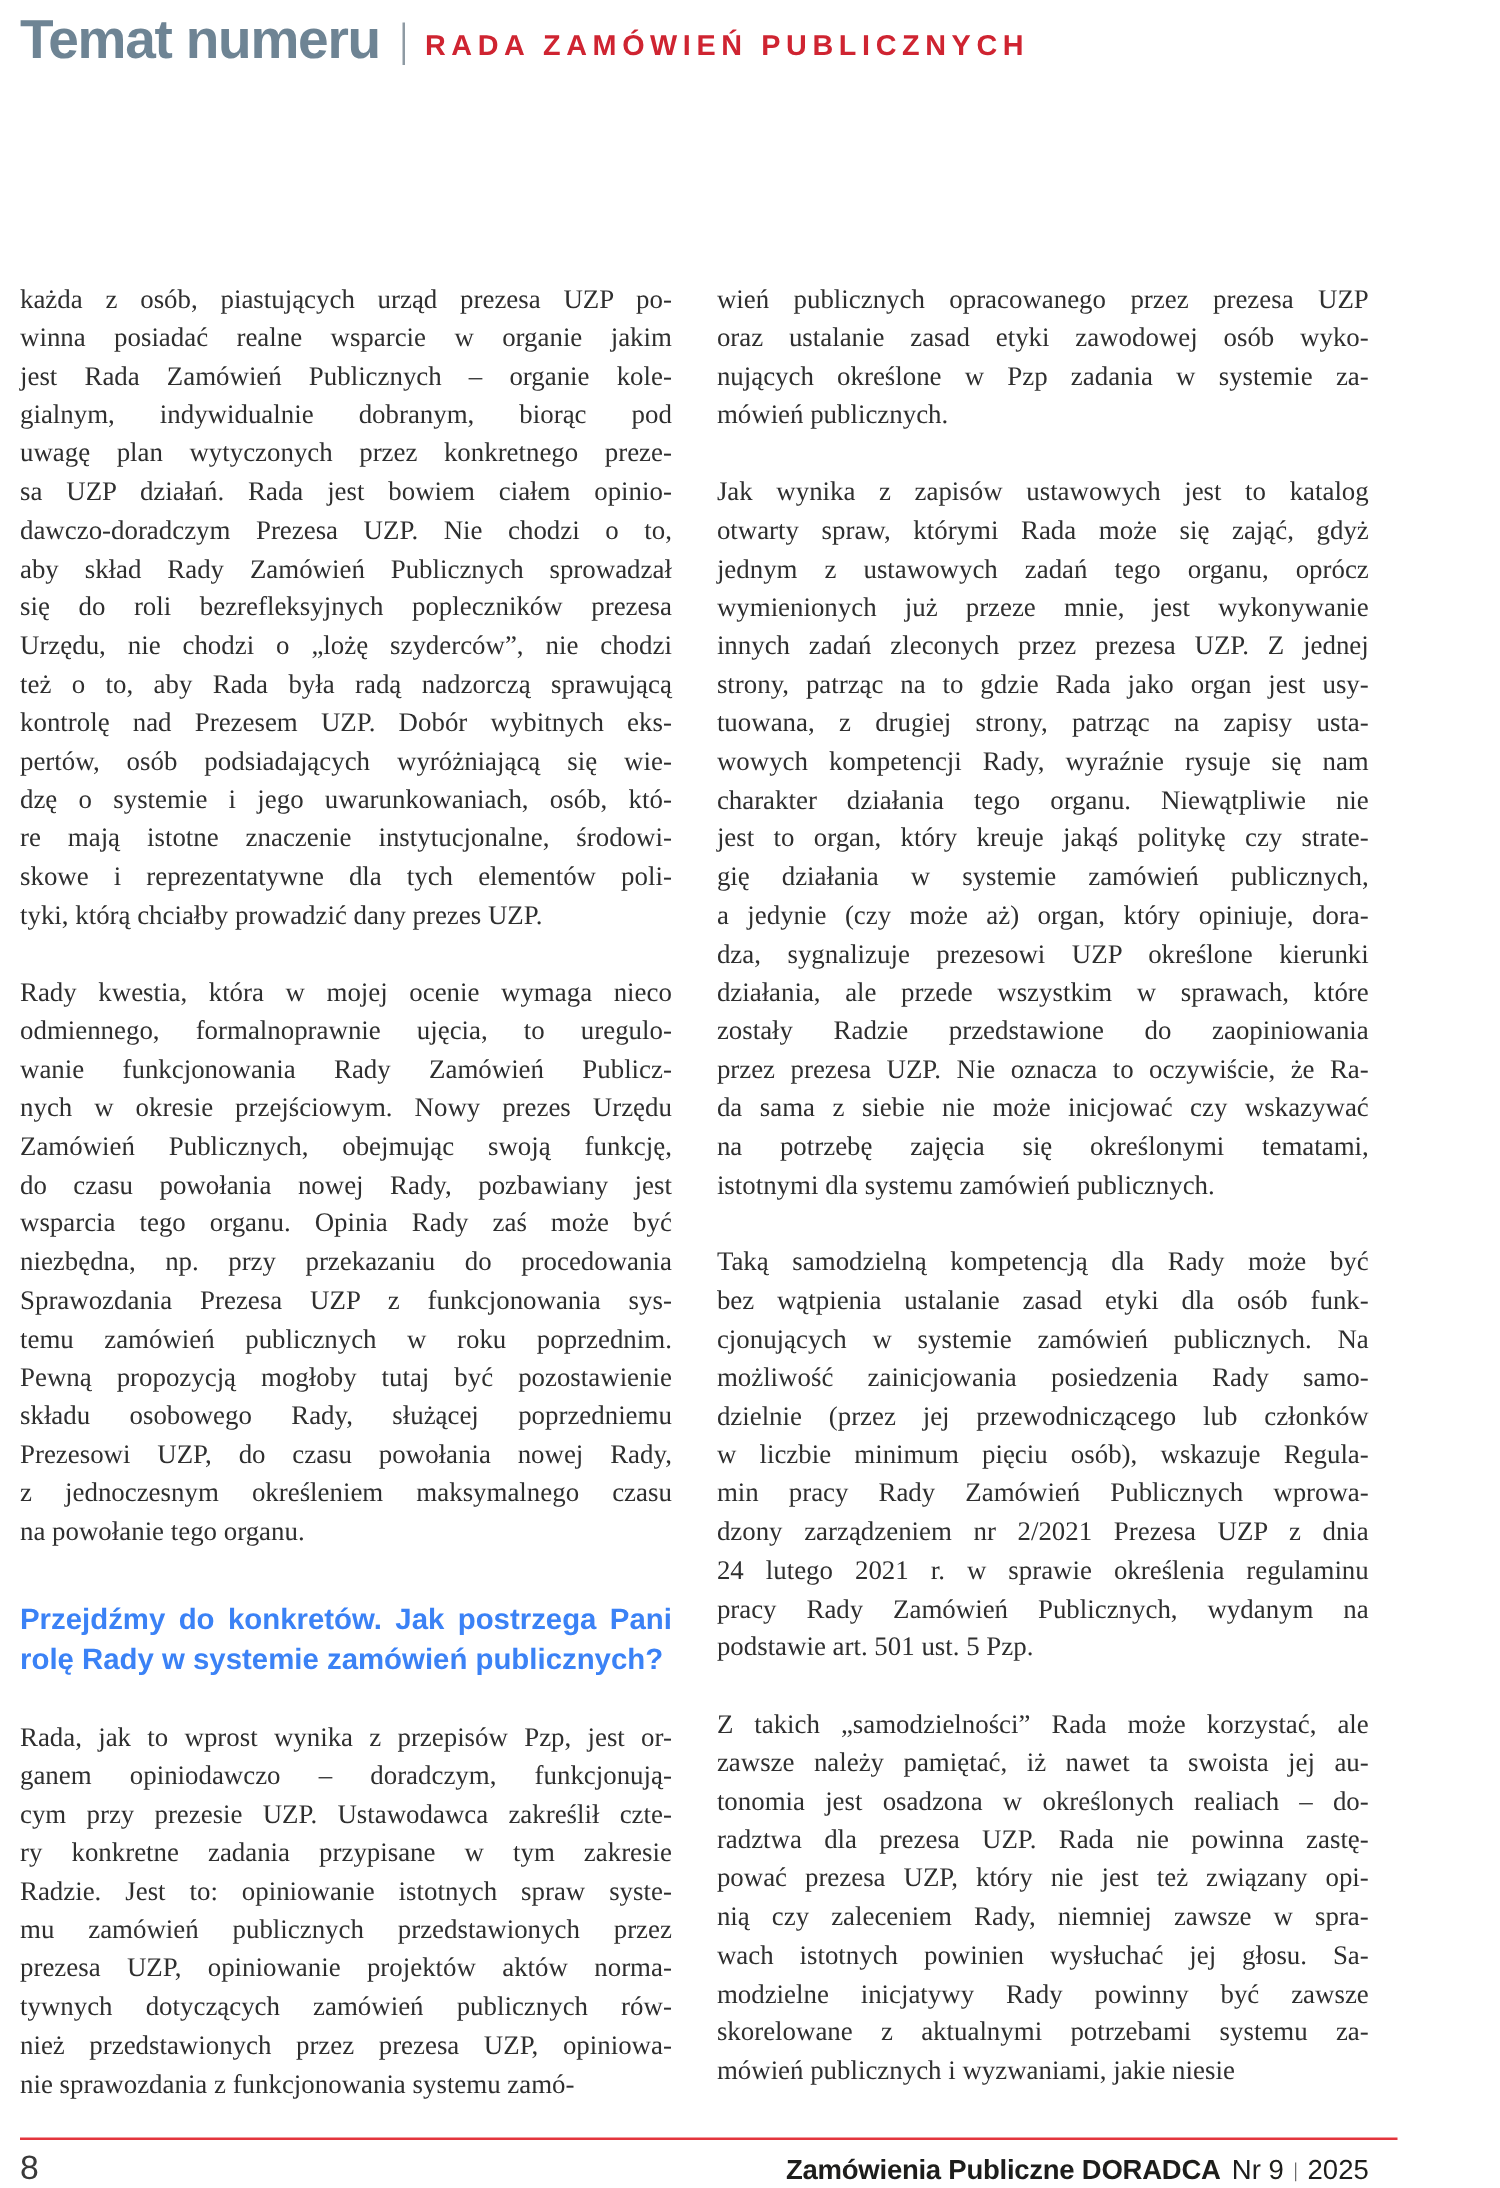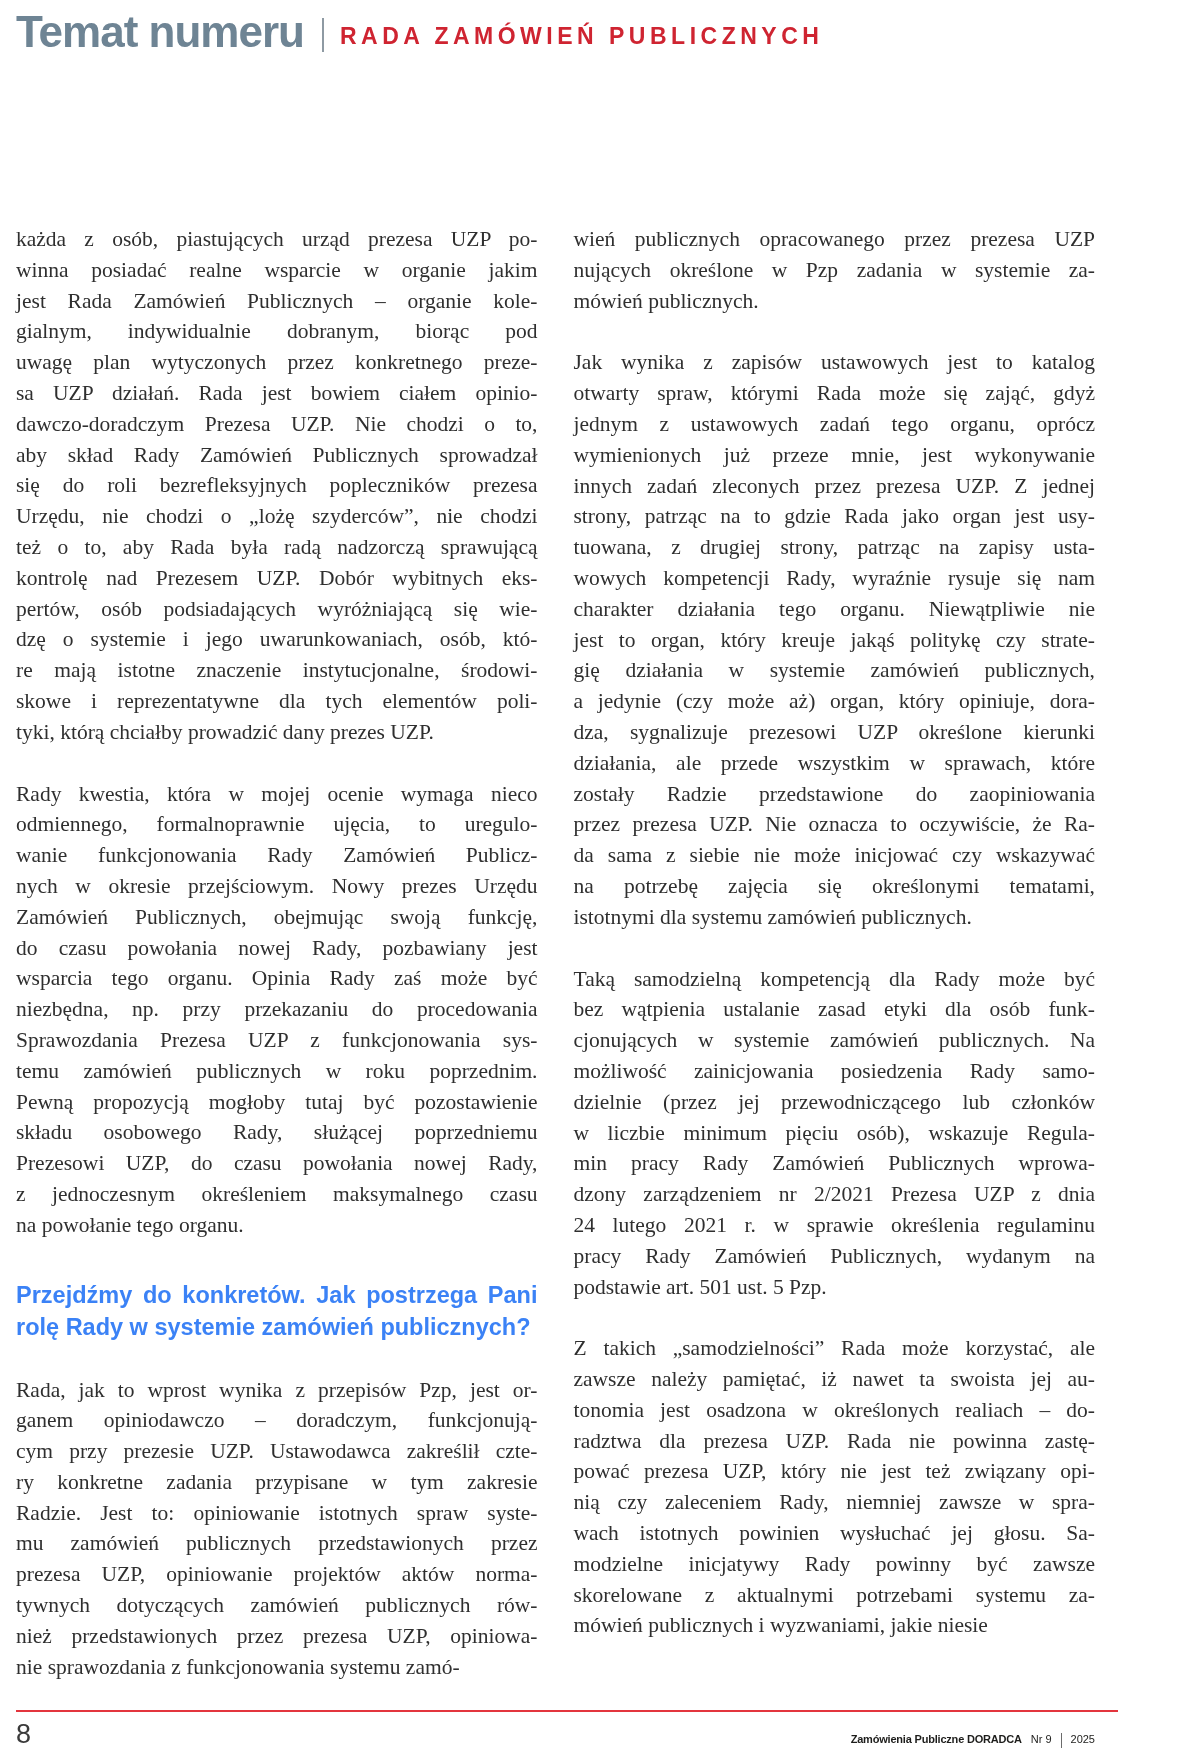--- a/index.html
+++ b/index.html
@@ -73,21 +73,21 @@
   .footer-row{
     position:absolute;top:1719px;left:16px;right:23px;
     display:flex;justify-content:space-between;align-items:baseline;
     font-family:"Liberation Sans", sans-serif;
   }
   .page-number{
     font-size:27px;color:#3a3a3a;font-weight:400;line-height:30px;
   }
   .footer-right{
     display:flex;align-items:flex-end;gap:9px;
-    font-size:11px;color:#1d1d1b;line-height:24px;
+    font-size:22px;color:#1d1d1b;line-height:24px;
   }
   .journal-name{font-weight:700;letter-spacing:-0.2px;}
   .issue-no{font-weight:400;}
   .footer-bar{
     display:inline-block;width:1px;height:15px;background:#6b6b6b;
     align-self:center;margin-top:2px;
   }
   .issue-year{font-weight:400;}
 </style>
 </head>
@@ -152,20 +152,21 @@
           <div class="line">mu zamówień publicznych przedstawionych przez</div>
           <div class="line">prezesa UZP, opiniowanie projektów aktów norma-</div>
           <div class="line">tywnych dotyczących zamówień publicznych rów-</div>
           <div class="line">nież przedstawionych przez prezesa UZP, opiniowa-</div>
           <div class="line last">nie sprawozdania z funkcjonowania systemu zamó-</div>
         </div>
       </div>
     <div class="col" id="col-right">
         <div class="para body">
           <div class="line">wień publicznych opracowanego przez prezesa UZP</div>
+          <div class="line">oraz ustalanie zasad etyki zawodowej osób wyko-</div>
           <div class="line">nujących określone w Pzp zadania w systemie za-</div>
           <div class="line last">mówień publicznych.</div>
         </div>
         <div class="para body">
           <div class="line">Jak wynika z zapisów ustawowych jest to katalog</div>
           <div class="line">otwarty spraw, którymi Rada może się zająć, gdyż</div>
           <div class="line">jednym z ustawowych zadań tego organu, oprócz</div>
           <div class="line">wymienionych już przeze mnie, jest wykonywanie</div>
           <div class="line">innych zadań zleconych przez prezesa UZP. Z jednej</div>
           <div class="line">strony, patrząc na to gdzie Rada jako organ jest usy-</div>

